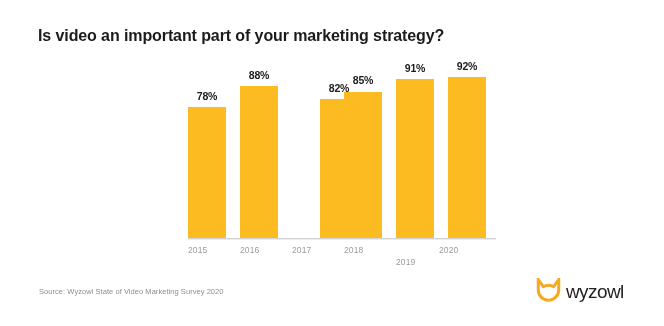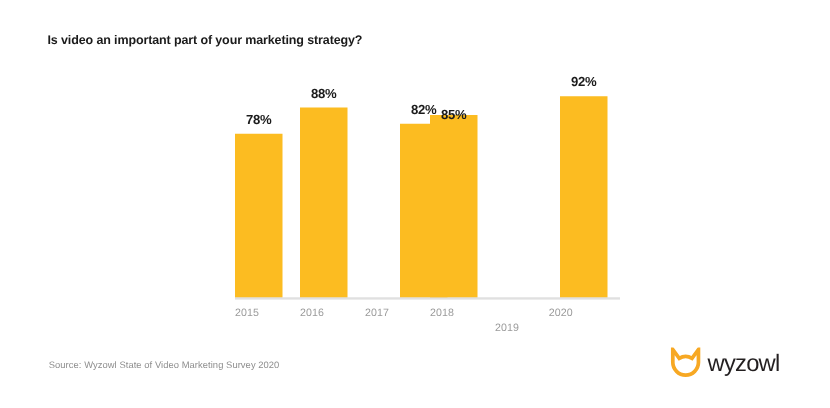--- a/index.html
+++ b/index.html
@@ -19,21 +19,21 @@
     position: absolute;
     inset: 0;
     background: #ffffff;
   }
 
   
   #chart-title {
     position: absolute;
     left: 38px;
     top: 27px;
-    font-size: 10px;
+    font-size: 16px;
     font-weight: bold;
     color: #1b1b1b;
     letter-spacing: -0.1px;
     white-space: nowrap;
   }
 
   
   #plot-area {
     position: absolute;
     left: 188px;
@@ -153,21 +153,25 @@
       <div class="bar-slot" style="left: 52px;">
         <div class="bar-rect" style="height: 152px; background: rgb(252, 188, 33);"></div>
         <div class="bar-value" style="bottom: 157px;">88%</div>
       </div>
       <div class="bar-slot" style="left: 104px; margin-left: 28px;">
         <div class="bar-rect" style="height: 139px; background: rgb(252, 188, 33);"></div>
         <div class="bar-value" style="bottom: 144px;">82%</div>
       </div>
       <div class="bar-slot" style="left: 156px;">
         <div class="bar-rect" style="height: 146px; background: rgb(252, 188, 33);"></div>
-        <div class="bar-value" style="bottom: 140px; margin-top: 31px;">85%</div>
+        <div class="bar-value" style="bottom: 152px; margin-top: 31px;">85%</div>
+      </div>
+      <div class="bar-slot" style="left: 208px;">
+        <div class="bar-rect" style="height: 159px; background: rgb(252, 188, 33);"></div>
+        <div class="bar-value" style="bottom: 164px;">91%</div>
       </div>
       <div class="bar-slot" style="left: 260px;">
         <div class="bar-rect" style="height: 161px; background: rgb(252, 188, 33);"></div>
         <div class="bar-value" style="bottom: 166px;">92%</div>
       </div>
     </div>
 
   <div id="axis-line"></div>
 
   <div id="tick-labels">

